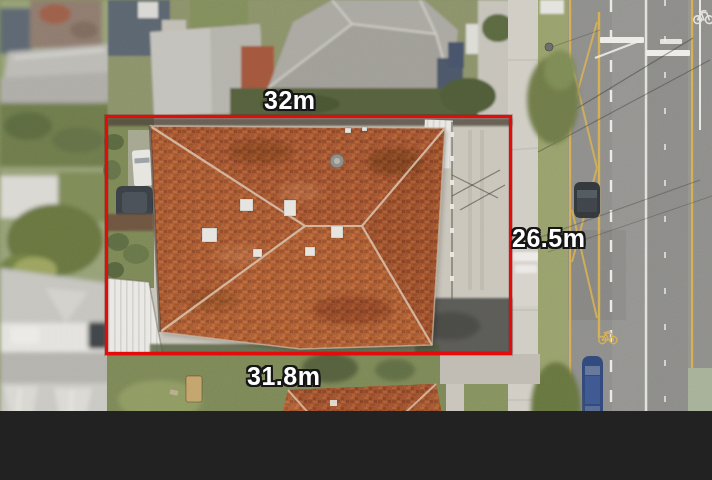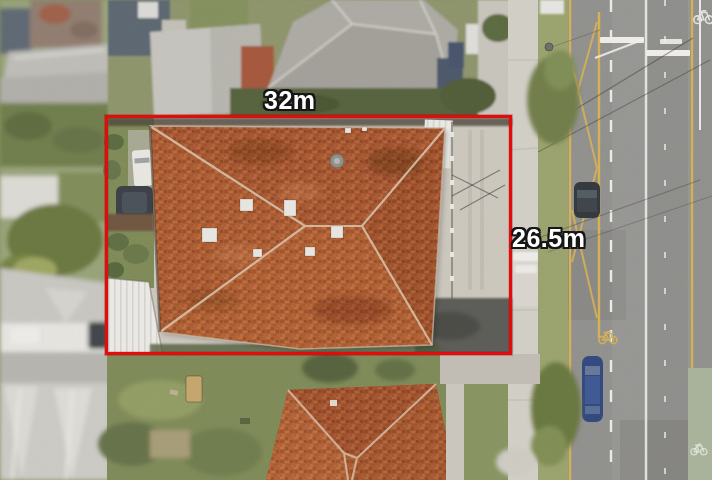--- a/index.html
+++ b/index.html
@@ -1,17 +1,17 @@
 <!DOCTYPE html>
 <html><head>
 <meta charset="utf-8">
 <style>
   html,body{margin:0;padding:0;background:#222;}
   #stage{
-    position:relative;width:712px;height:480px;overflow:hidden;
+    position:relative;width:712px;height:411px;overflow:hidden;
     background:#85905e;font-family:"Liberation Sans",sans-serif;
   }
   #stage svg{position:absolute;left:0;top:0;display:block;}
   .label{
     position:absolute;font-weight:bold;color:#fff;letter-spacing:.5px;
     font-size:25px;line-height:25px;white-space:nowrap;user-select:none;
     text-shadow:
       -2px -2px 0 #161616, 0 -2px 0 #161616, 2px -2px 0 #161616,
       -2px 0 0 #161616, 2px 0 0 #161616,
       -2px 2px 0 #161616, 0 2px 0 #161616, 2px 2px 0 #161616,
@@ -313,15 +313,16 @@
     <ellipse cx="516" cy="462" rx="20" ry="14" fill="#ccc9c1" filter="url(#b2)"></ellipse>
   </g>
 
   <rect width="712" height="480" filter="url(#grain)" opacity="0.32" style="mix-blend-mode:overlay"></rect>
 </svg>
 
 <div id="boundary"></div>
 
 <div class="label" id="label-top">32m</div>
 <div class="label" id="label-right">26.5m</div>
+<div class="label" id="label-bottom">31.8m</div>
 
 
 </div>
 
 </body></html>

